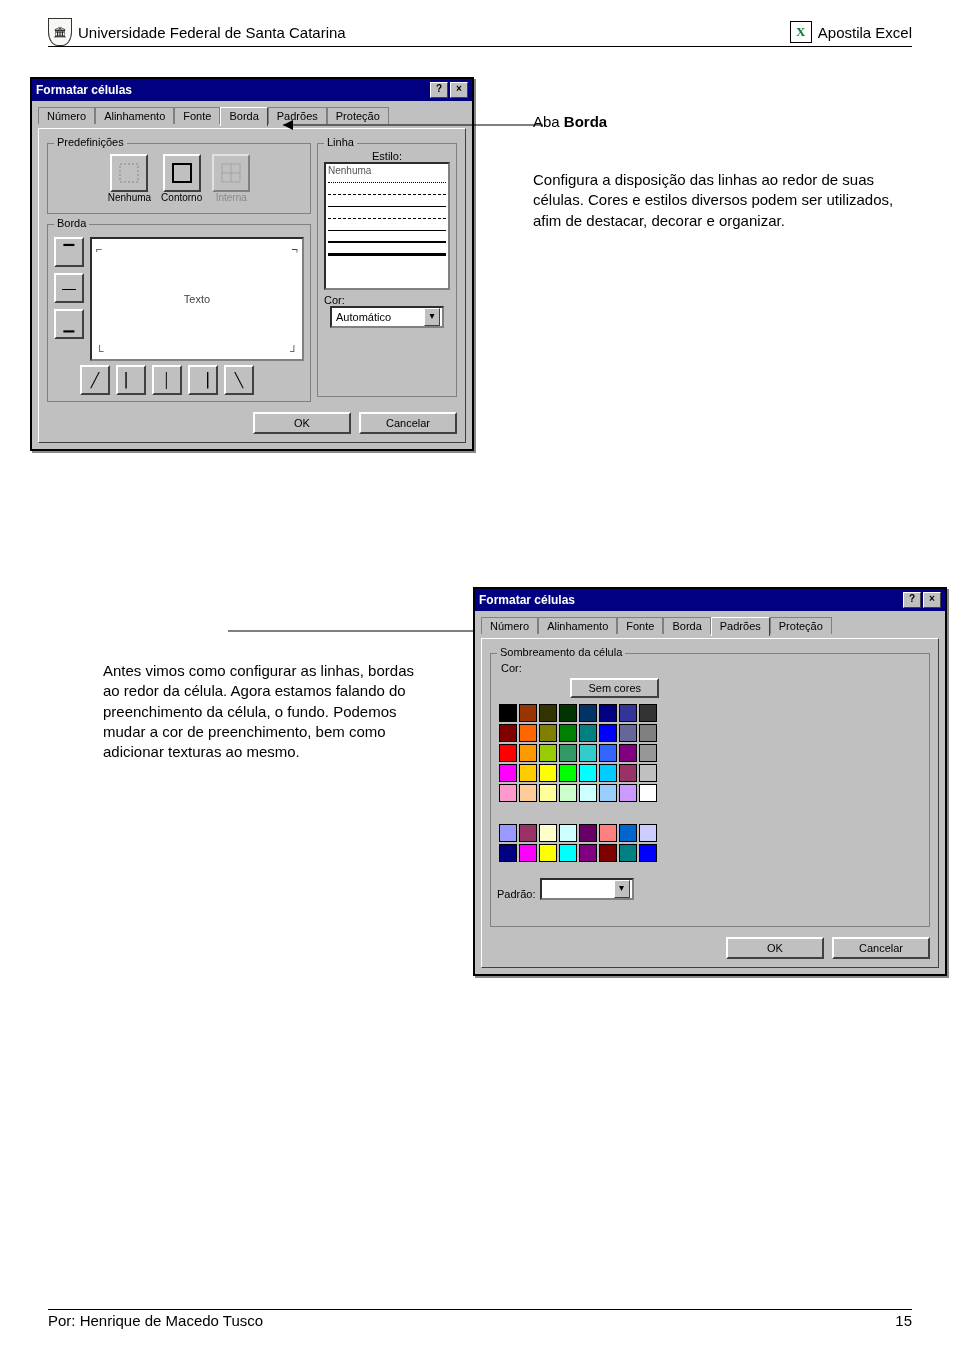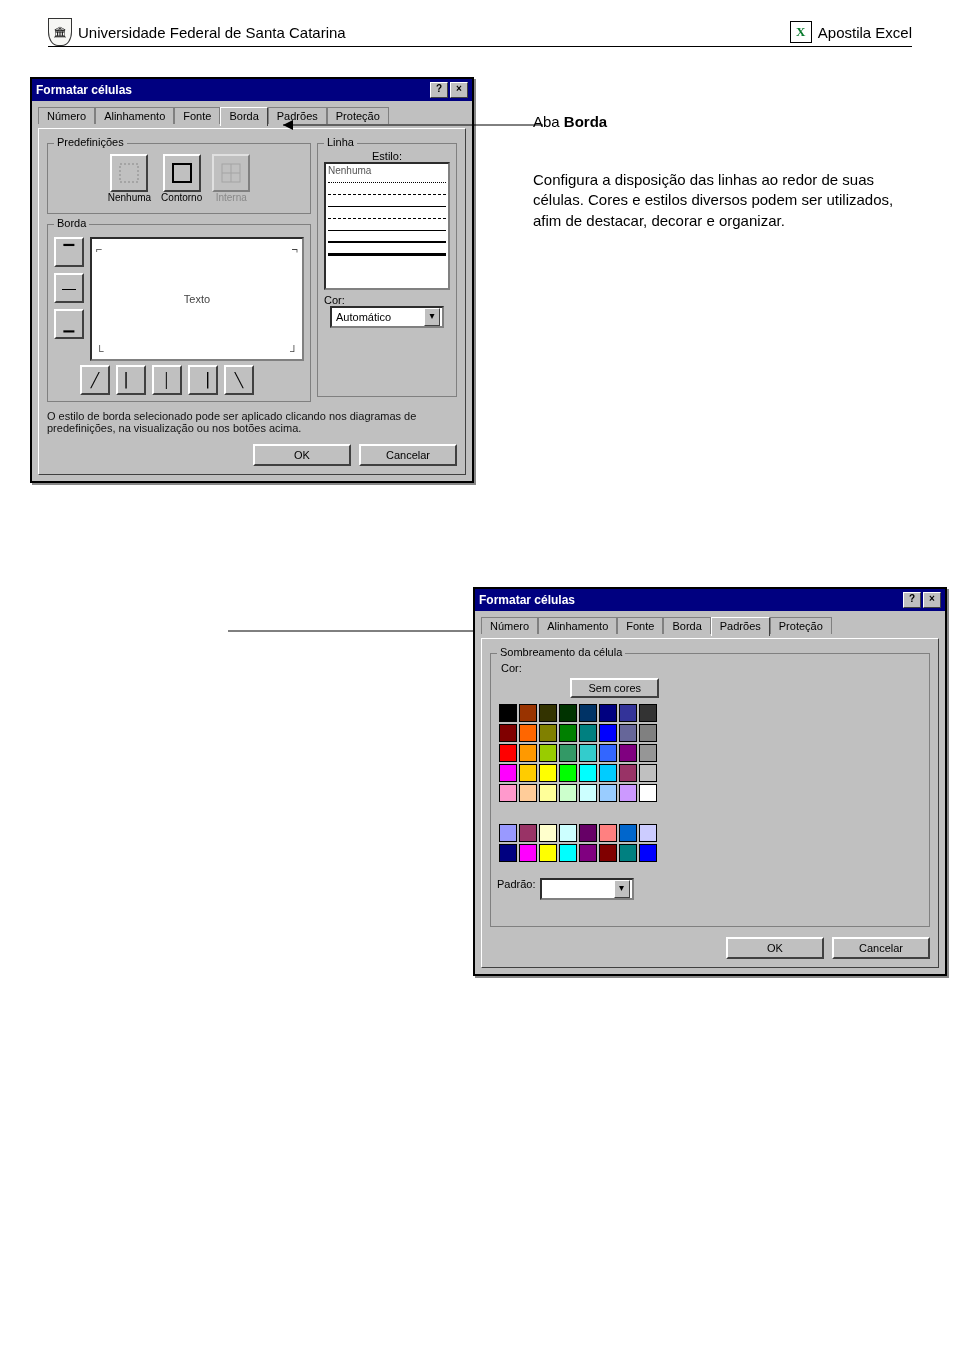--- a/index.html
+++ b/index.html
@@ -496,21 +496,20 @@
                 <div class="color-combo">
                   <span>Cor:</span>
                 </div>
                 <div class="combo">
                   <span>Automático</span>
                 </div>
               </div>
             </div>
           </div>
 
-          <div class="hint-text">O estilo de borda selecionado pode ser aplicado clicando nos diagramas de predefinições, na visualização ou nos botões acima.</div>
 
           <div class="dlg-footer">
             <div class="btn3d" style="width:70px;">OK</div>
             <div class="btn3d" style="width:70px;">Cancelar</div>
           </div>
         </div>
       </div>
     </div>
 
     <svg style="position:absolute; left:235px; top:28px; width:270px; height:60px;">
@@ -524,20 +523,21 @@
       </div>
       <div style="height:40px;"></div>
       <div class="doc-text">Configura a disposição das linhas ao redor de suas células. Cores e estilos diversos podem ser utilizados, afim de destacar, decorar e organizar.</div>
     </div>
   </div>
 
   <div style="position:relative; margin-top:110px; height:400px;">
 
     <div style="position:absolute; left:55px; top:0px; width:320px;">
       <div style="height:44px;"></div>
+      <div class="doc-text">Antes vimos como configurar as linhas, bordas ao redor da célula. Agora estamos falando do preenchimento da célula, o fundo. Podemos mudar a cor de preenchimento, bem como adicionar texturas ao mesmo.</div>
     </div>
 
     <svg style="position:absolute; left:180px; top:8px; width:590px; height:20px;">
       <line x1="0" y1="6" x2="570" y2="6" class="callout"></line>
       <polygon points="576,6 566,1 566,11" fill="#000"></polygon>
     </svg>
 
     <div class="dialog" style="position:absolute; left:425px; top:-30px; width:470px;">
       <div class="titlebar">
         <span>Formatar células</span>
@@ -616,31 +616,35 @@
                     <div class="swatch" style="background: rgb(204, 204, 255);"></div>
                     <div class="swatch" style="background: rgb(0, 0, 128);"></div>
                     <div class="swatch" style="background: rgb(255, 0, 255);"></div>
                     <div class="swatch" style="background: rgb(255, 255, 0);"></div>
                     <div class="swatch" style="background: rgb(0, 255, 255);"></div>
                     <div class="swatch" style="background: rgb(128, 0, 128);"></div>
                     <div class="swatch" style="background: rgb(128, 0, 0);"></div>
                     <div class="swatch" style="background: rgb(0, 128, 128);"></div>
                     <div class="swatch" style="background: rgb(0, 0, 255);"></div>
                   </div>
-                <div style="margin-top:14px; font-size:11px; display:flex; align-items:flex-start; gap:4px;">
+                <div style="margin-top:14px; font-size:11px; display:flex; align-items:flex-end; gap:4px;">
                   <span>Padrão:</span>
                   <div class="combo" style="width:70px;"></div>
                 </div>
               </div>
             </div>
           </div>
           <div class="dlg-footer">
             <div class="btn3d" style="width:70px;">OK</div>
             <div class="btn3d" style="width:70px;">Cancelar</div>
           </div>
         </div>
       </div>
     </div>
 
   </div>
 
+  <div class="footer-row">
+    <span>Por: Henrique de Macedo Tusco</span>
+    <span>15</span>
+  </div>
 
 </div>
 
 </body></html>

